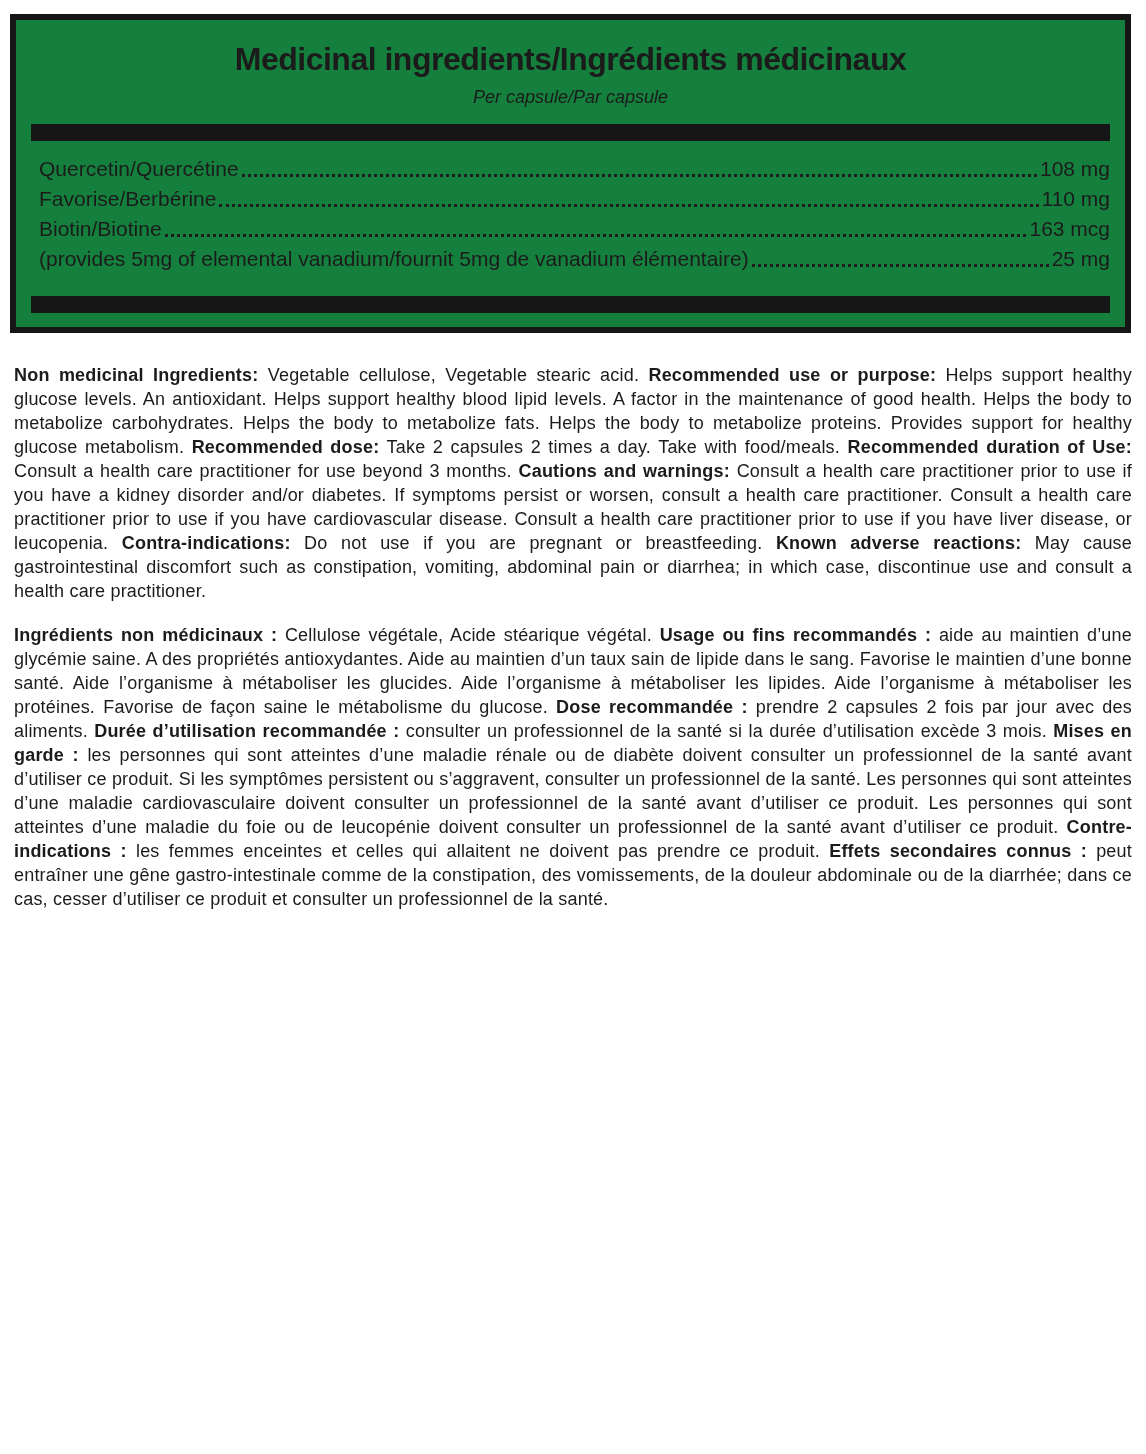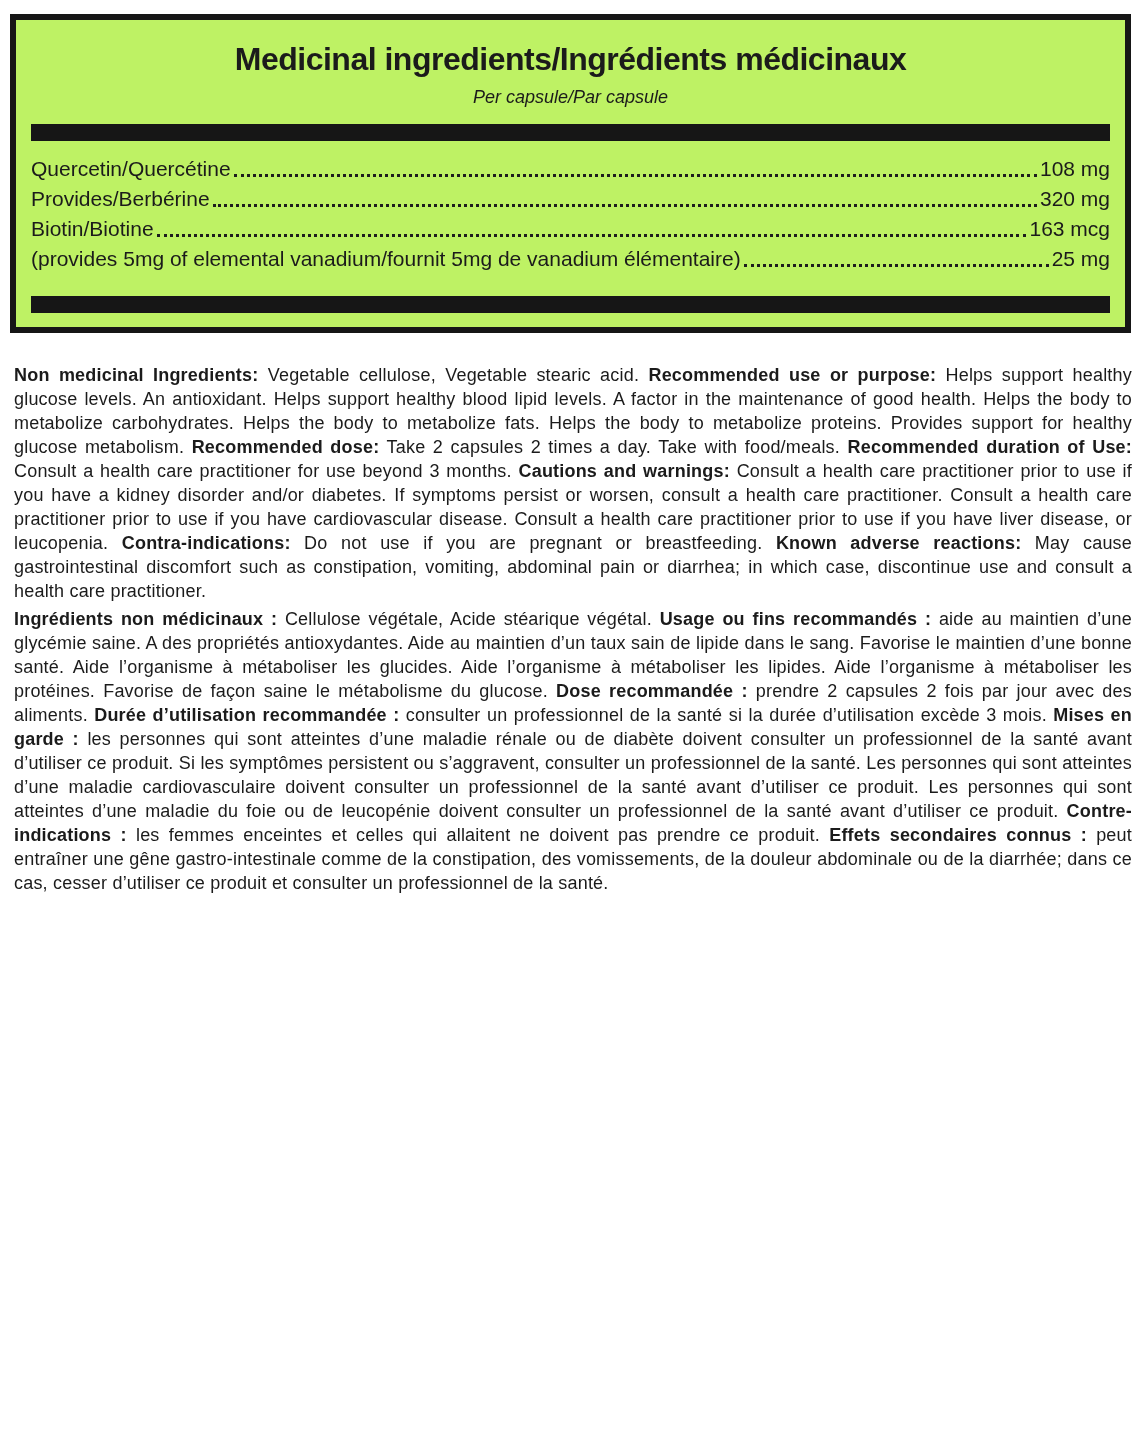--- a/index.html
+++ b/index.html
@@ -11,21 +11,21 @@
     font-family: "Liberation Sans", sans-serif;
     color: #1b1b1b;
     -webkit-font-smoothing: antialiased;
   }
 
   
   .panel {
     margin: 14px 15px 0 10px;
     border: 6px solid #161616;
     padding: 0 15px 14px 15px;
-    background: #bef264;
+    background: #15803d;
   }
   .panel-title {
     text-align: center;
     font-weight: 700;
     font-size: 32px;
     letter-spacing: -0.5px;
     margin-top: 22px;
     line-height: 1.1;
   }
   .panel-subtitle {
@@ -41,60 +41,61 @@
   }
   .bar.bar-bottom { margin-top: 22px; }
 
   .ingredients {
     margin-top: 13px;
     font-size: 21px;
     line-height: 30px;
   }
   .ing-line {
     display: flex;
+    margin-left: 8px;
   }
   .ing-text { white-space: nowrap; }
   .dots {
     flex: 1 1 auto;
     border-bottom: 3px dotted #1d1d1d;
     margin: 0 3px 7px 3px;
     min-width: 20px;
   }
   .amount { white-space: nowrap; }
 
   
   .body-text {
     margin: 30px 14px 0 14px;
     font-size: 18px;
     line-height: 24px;
     letter-spacing: 0.2px;
     text-align: justify;
   }
-  .body-text p + p { margin-top: 4px; }
+  .body-text p + p { margin-top: 20px; }
   .body-text b { font-weight: 700; }
 </style>
 </head>
 <body>
 
 <div class="label-sheet">
 
   <div class="panel">
     <div class="panel-title">Medicinal ingredients/Ingrédients médicinaux</div>
     <div class="panel-subtitle">Per capsule/Par capsule</div>
     <div class="bar"></div>
     <div class="ingredients">
         <div class="ing-line">
           <span class="ing-text">Quercetin/Quercétine</span>
           <span class="dots"></span>
           <span class="amount">108 mg</span>
         </div>
         <div class="ing-line">
-          <span class="ing-text">Provides/Berbérine</span>
+          <span class="ing-text">Favorise/Berbérine</span>
           <span class="dots"></span>
-          <span class="amount">320 mg</span>
+          <span class="amount">110 mg</span>
         </div>
         <div class="ing-line">
           <span class="ing-text">Biotin/Biotine</span>
           <span class="dots"></span>
           <span class="amount">163 mcg</span>
         </div>
         <div class="ing-line">
           <span class="ing-text">(provides 5mg of elemental vanadium/fournit 5mg de vanadium élémentaire)</span>
           <span class="dots"></span>
           <span class="amount">25 mg</span>

